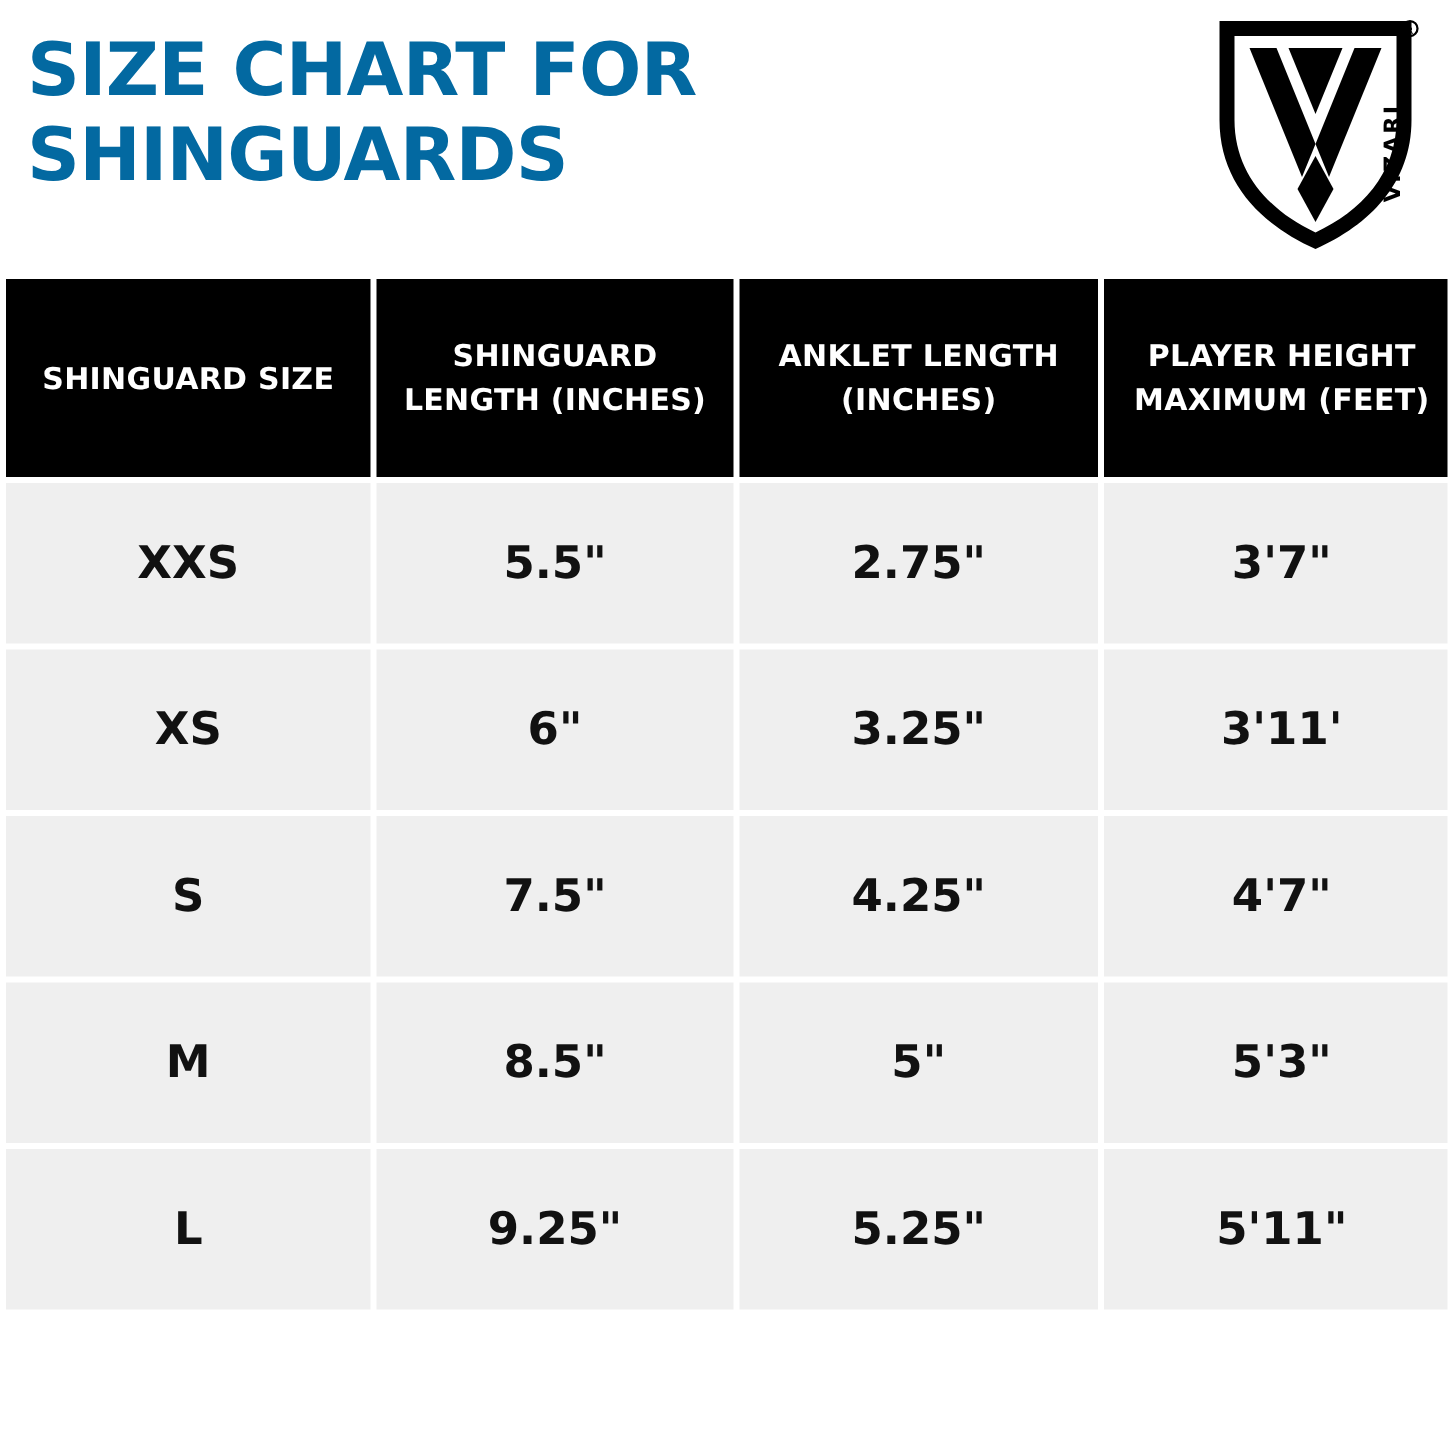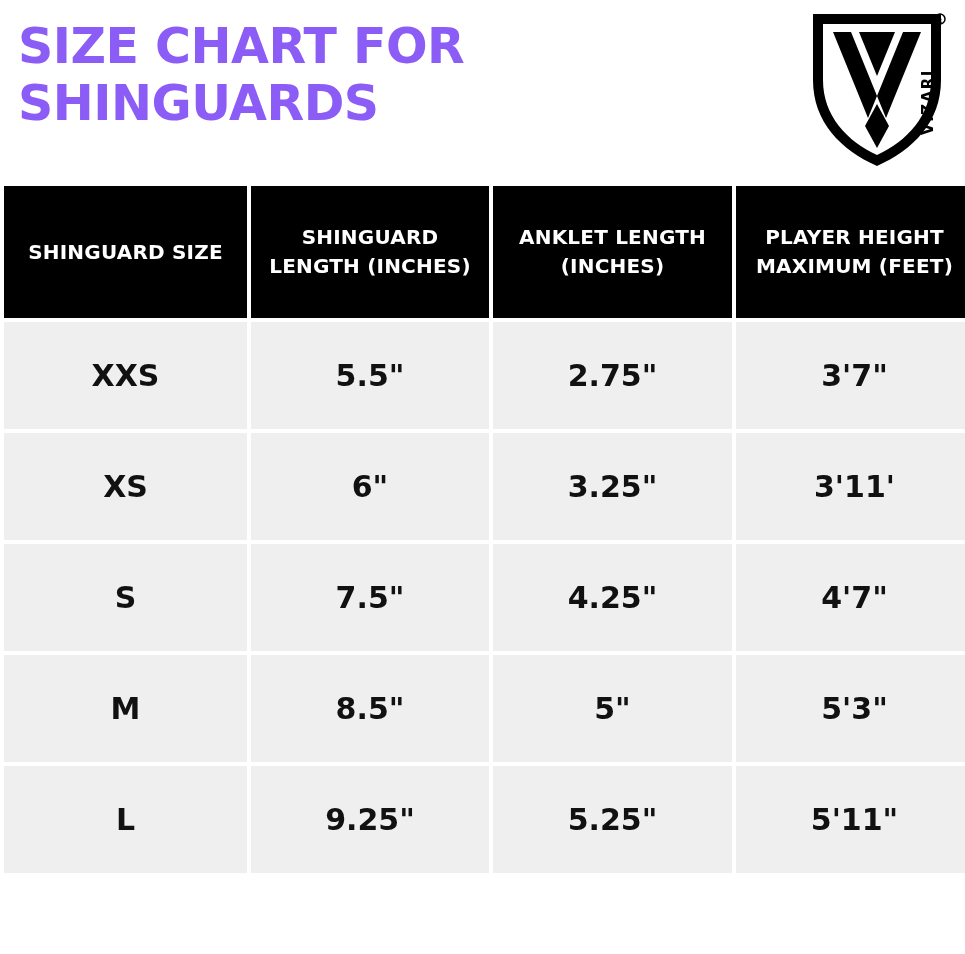--- a/index.html
+++ b/index.html
@@ -31,21 +31,21 @@
   }
   .title {
     font-family: "DejaVu Sans", sans-serif;
     font-weight: 700;
     font-size: 49px;
     line-height: 1.17;
     letter-spacing: -0.5px;
     text-transform: uppercase;
     margin: 0;
     max-width: 640px;
-    color: #8b5cf6;
+    color: #0369a1;
   }
   .brand-logo {
     position: absolute;
     top: 10px;
     right: 18px;
     width: 140px;
     height: 160px;
   }
   .brand-logo svg { display: block; }
 

